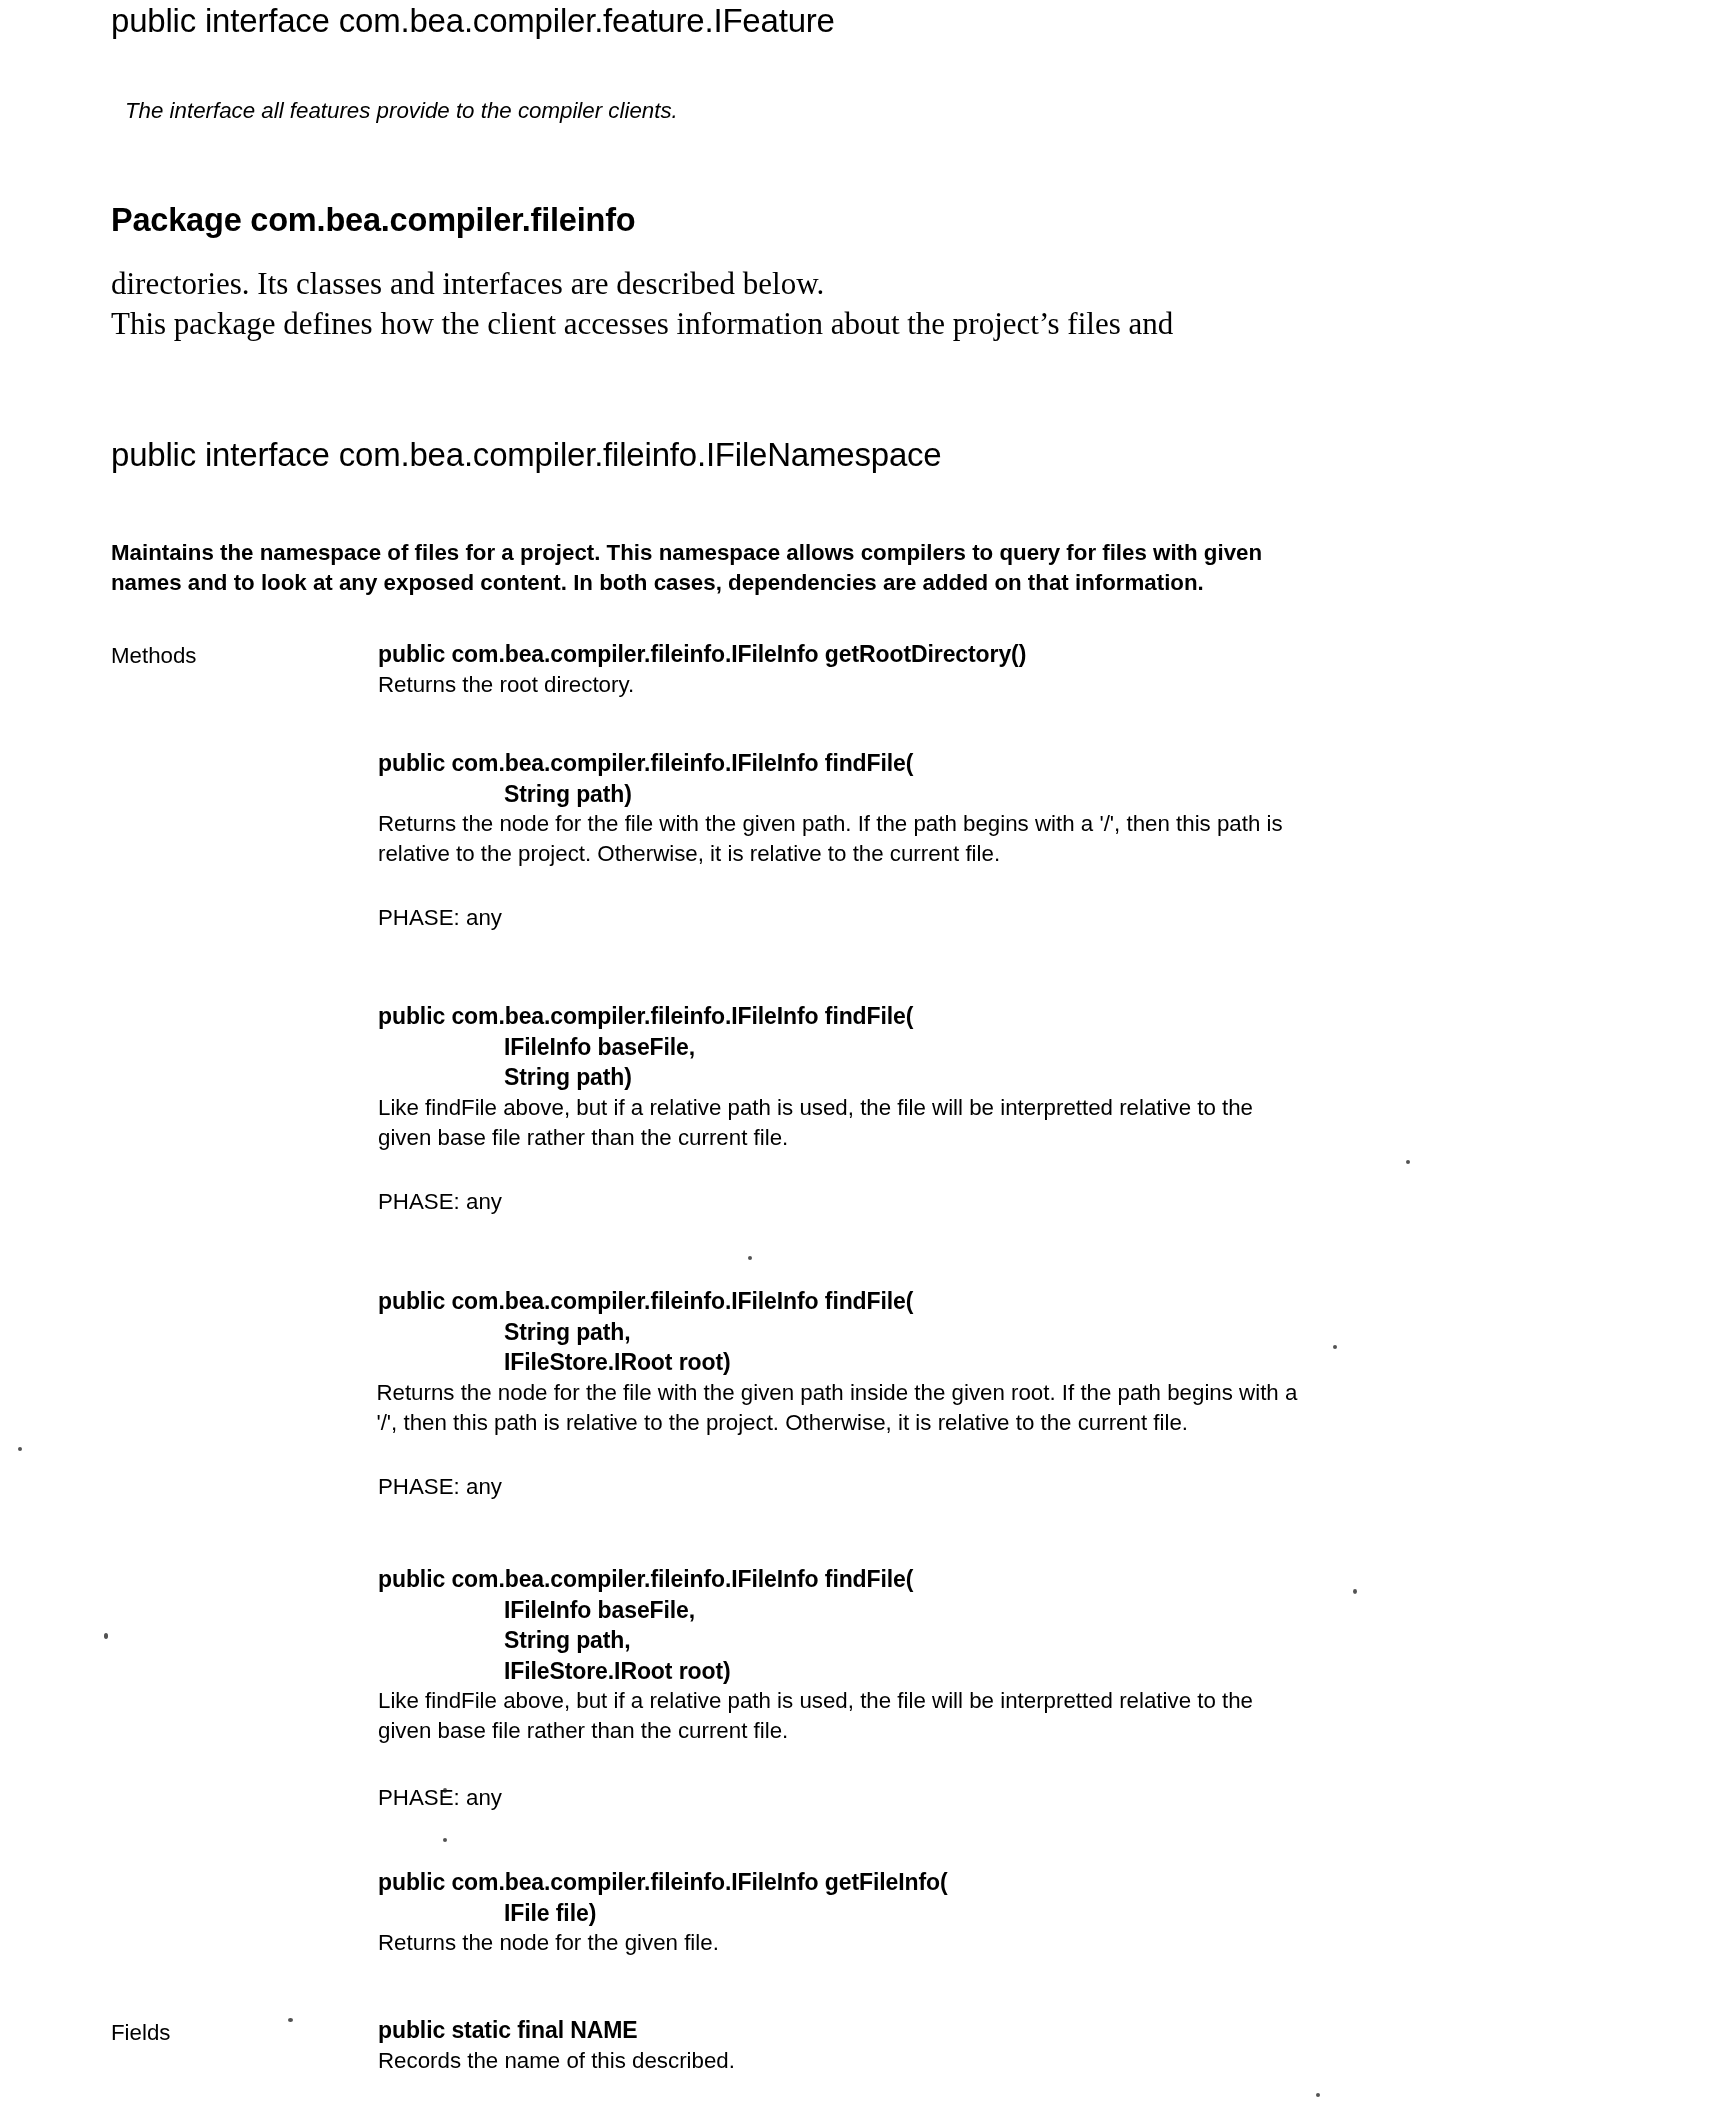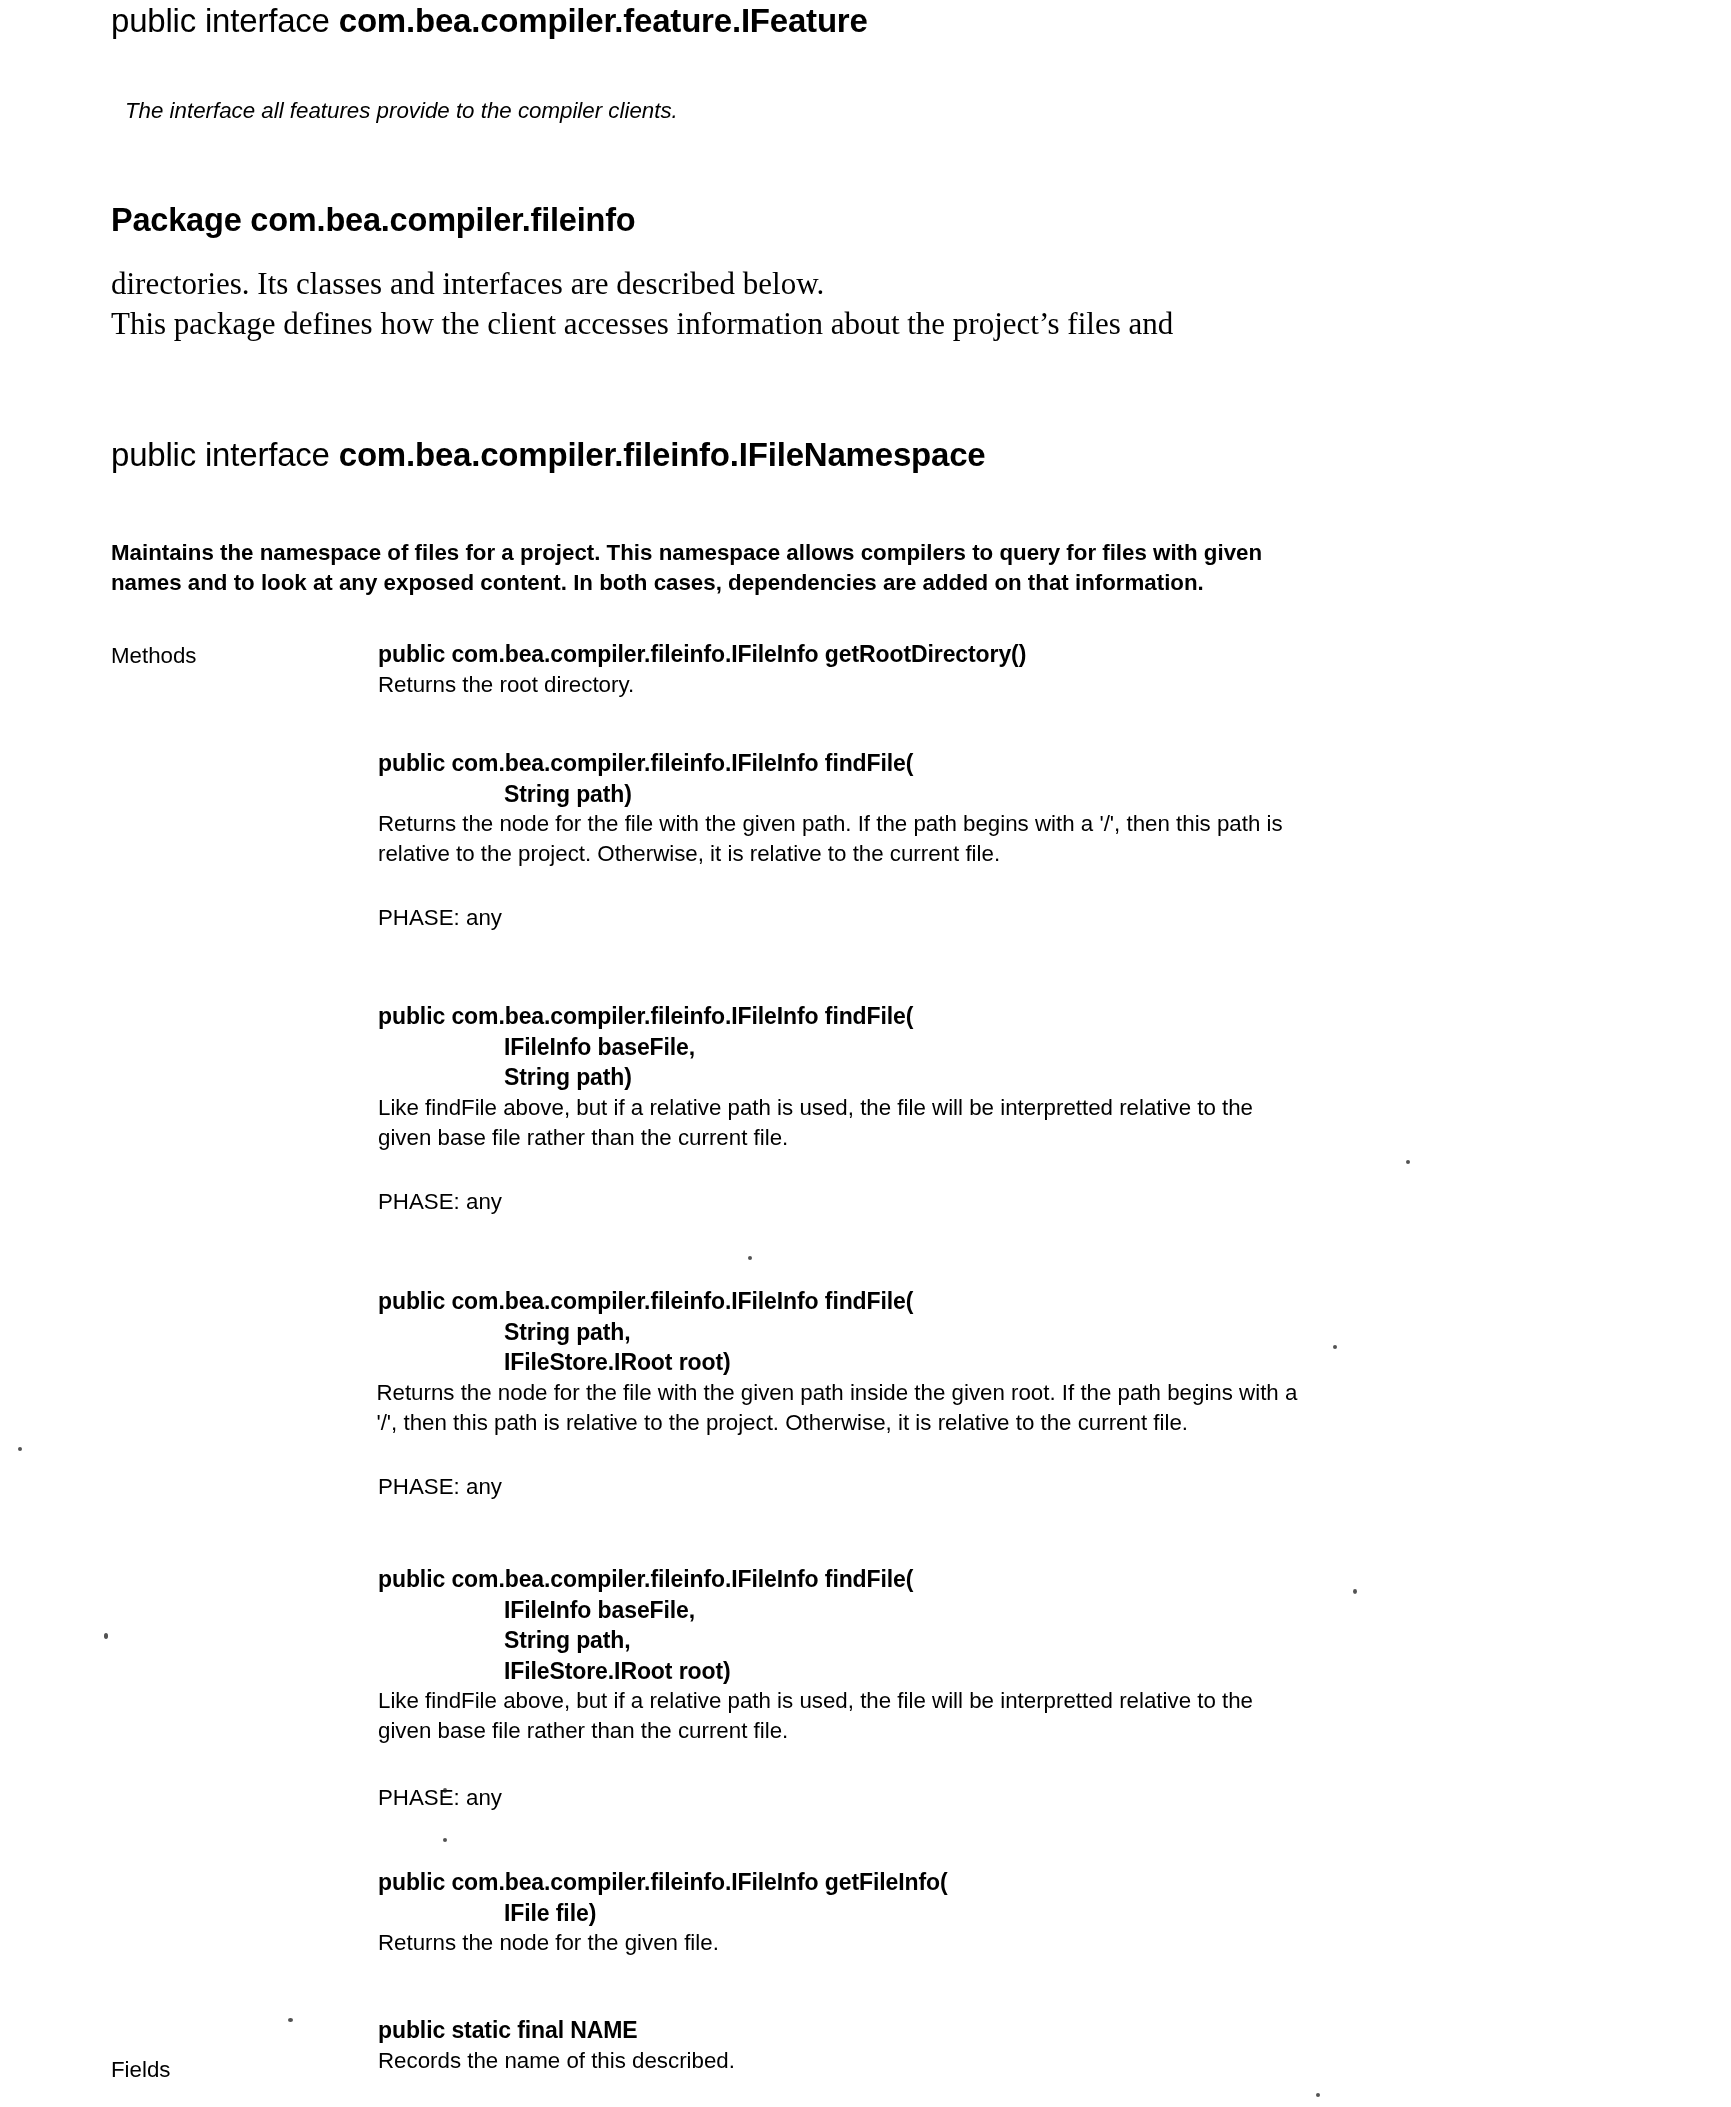--- a/index.html
+++ b/index.html
@@ -28,21 +28,21 @@
 
   .iface-heading {
     font-family: "Liberation Sans", sans-serif;
     font-size: 33px;
     font-weight: normal;
     letter-spacing: -0.2px;
     line-height: 1.15;
     white-space: nowrap;
   }
   .iface-heading b {
-    font-weight: bold;
+    font-weight: normal;
   }
 
   .pkg-heading {
     font-family: "Liberation Sans", sans-serif;
     font-size: 32.5px;
     font-weight: bold;
     letter-spacing: -0.2px;
     line-height: 1.15;
     white-space: nowrap;
   }
@@ -192,21 +192,21 @@
     </div>
     <div class="phase" style="margin-top:36px;">PHASE: any</div>
   </div>
 
   <div class="member-col" style="top:1867px;">
     <div class="sig">public com.bea.compiler.fileinfo.IFileInfo getFileInfo(</div>
     <div class="param">IFile file)</div>
     <div class="desc">Returns the node for the given file.</div>
   </div>
 
-  <div class="label-col col-label" style="top:2018px;margin-top:37px;">Fields</div>
+  <div class="label-col col-label" style="top:2018px;">Fields</div>
 
   <div class="member-col" style="top:2015px;">
     <div class="sig">public static final NAME</div>
     <div class="desc">Records the name of this described.</div>
   </div>
 
   <div class="speck" style="left:1406px; top:1160px; width:4.1px; height:4.1px;"></div>
   <div class="speck" style="left:748px;  top:1256px; width:4.1px; height:4.1px;"></div>
   <div class="speck" style="left:1333px; top:1345px; width:4.1px; height:4.1px;"></div>
   <div class="speck" style="left:18px;   top:1447px; width:4.1px; height:4.1px;"></div>

